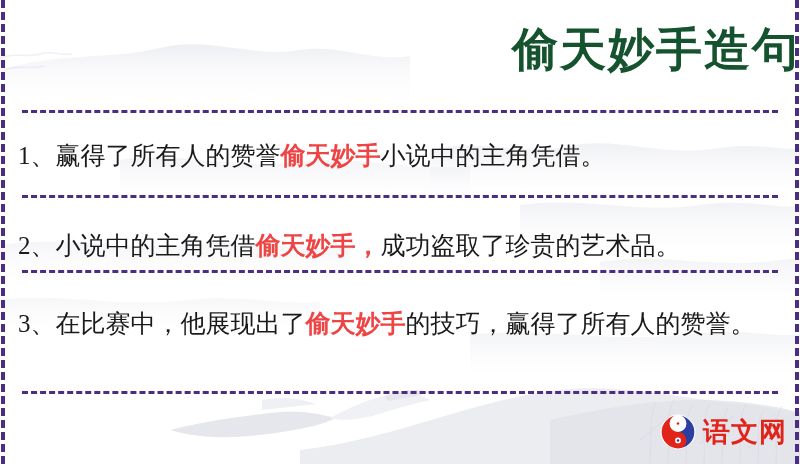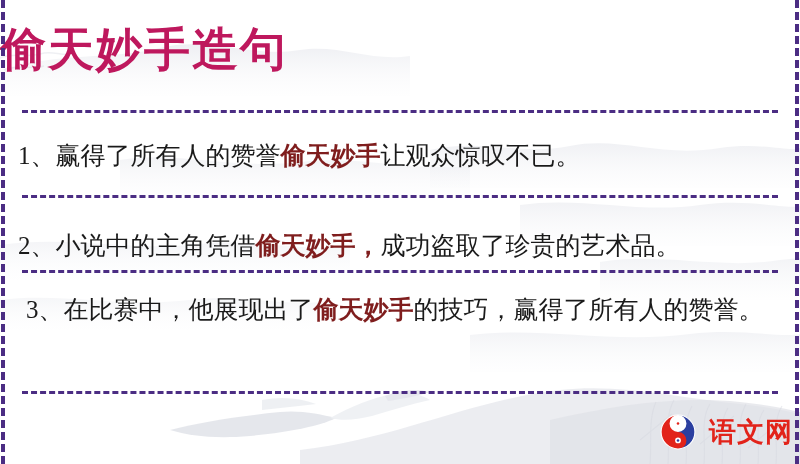--- a/index.html
+++ b/index.html
@@ -43,64 +43,64 @@
     height: 0;
     border-top: 3px dashed #4b2d83;
     z-index: 3;
   }
 
   
   #title {
     position: absolute;
     left: 0; top: 20px;
     width: 800px;
-    text-align: left;
+    text-align: right;
     font-family: "Liberation Serif", "DejaVu Serif", serif;
     font-size: 46px;
     font-weight: 700;
-    color: #be185d;
+    color: #14532d;
     letter-spacing: 2px;
     line-height: 60px;
     z-index: 2;
     white-space: nowrap;
   }
 
   
   .sentence {
     position: absolute;
     left: 18px;
     width: 768px;
     font-size: 25px;
     line-height: 48px;
     color: #1a1a1a;
     z-index: 2;
     letter-spacing: 0px;
   }
   .hl {
-    color: #7f1d1d;
+    color: #ef4444;
     font-weight: 700;
   }
 
   
   #logo {
     position: absolute;
     left: 660px;
     top: 412px;
     height: 40px;
     display: flex;
     align-items: center;
     z-index: 4;
   }
   #logo-mark {
     width: 36px;
     height: 36px;
     flex: 0 0 auto;
   }
   #logo-text {
-    margin-left: 13px;
+    margin-left: 7px;
     font-family: "Liberation Sans", "DejaVu Sans", sans-serif;
     font-size: 27px;
     font-weight: 700;
     color: #e2231a;
     letter-spacing: 1px;
     line-height: 1;
     white-space: nowrap;
   }
 </style>
 </head>
@@ -158,32 +158,32 @@
   </svg>
 
   <div class="side-border left"></div>
   <div class="side-border right"></div>
 
   <div id="title">偷天妙手造句</div>
 
   <div class="hsep" style="top:110px;"></div>
 
   <div class="sentence" style="top:132px;">
-    <span>1、</span><span>赢得了所有人的赞誉</span><span class="hl">偷天妙手</span><span>让观众惊叹不已。</span>
+    <span>1、</span><span>赢得了所有人的赞誉</span><span class="hl">偷天妙手</span><span>小说中的主角凭借。</span>
   </div>
 
   <div class="hsep" style="top:195px;"></div>
 
   <div class="sentence" style="top:222px;">
     <span>2、</span><span>小说中的主角凭借</span><span class="hl">偷天妙手，</span><span>成功盗取了珍贵的艺术品。</span>
   </div>
 
   <div class="hsep" style="top:270px;"></div>
 
-  <div class="sentence" style="top:286px; width:760px;margin-left:8px;">
+  <div class="sentence" style="top:300px; width:760px;">
     <span>3、</span><span>在比赛中，他展现出了</span><span class="hl">偷天妙手</span><span>的技巧，赢得了所有人的赞誉。</span>
   </div>
 
   <div class="hsep" style="top:391px;"></div>
 
   <div id="logo">
     <svg id="logo-mark" viewBox="0 0 100 100">
       <circle cx="50" cy="50" r="47" fill="#ffffff"></circle>
       <path d="M50,3 A47,47 0 0,1 50,97 A23.5,23.5 0 0,1 50,50 A23.5,23.5 0 0,0 50,3 Z" fill="#2b3fa0"></path>
       <path d="M50,3 A47,47 0 0,0 50,97 A23.5,23.5 0 0,0 50,50 A23.5,23.5 0 0,1 50,3 Z" fill="#e2231a"></path>

